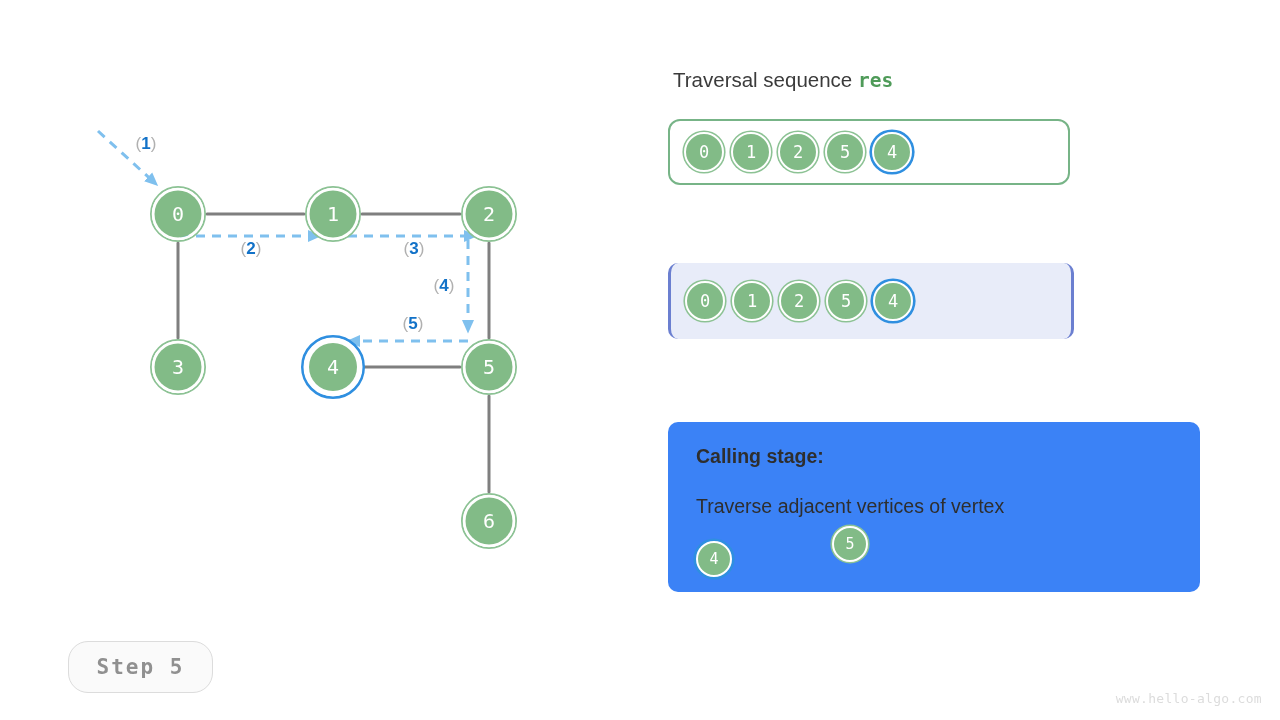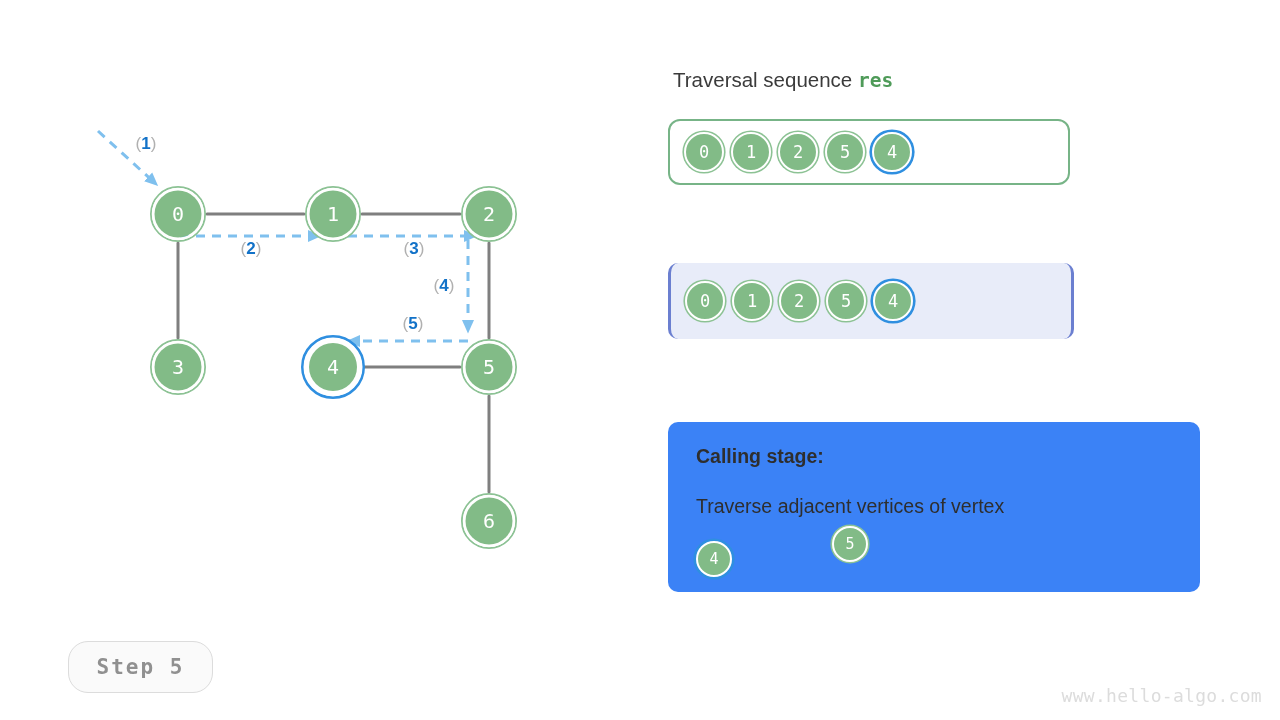--- a/index.html
+++ b/index.html
@@ -170,21 +170,21 @@
     letter-spacing: 2px;
     color: #909090;
     box-sizing: border-box;
     margin-left: 32px;
   }
   #watermark {
     position: absolute;
     right: 18px;
     bottom: 14px;
     font-family: "DejaVu Sans Mono", "Liberation Mono", monospace;
-    font-size: 18px;
+    font-size: 13px;
     color: #dcdcdc;
     letter-spacing: 0.3px;
   }
 </style>
 </head>
 <body>
 
 <div class="stage">
 
   <div id="graph-panel">

